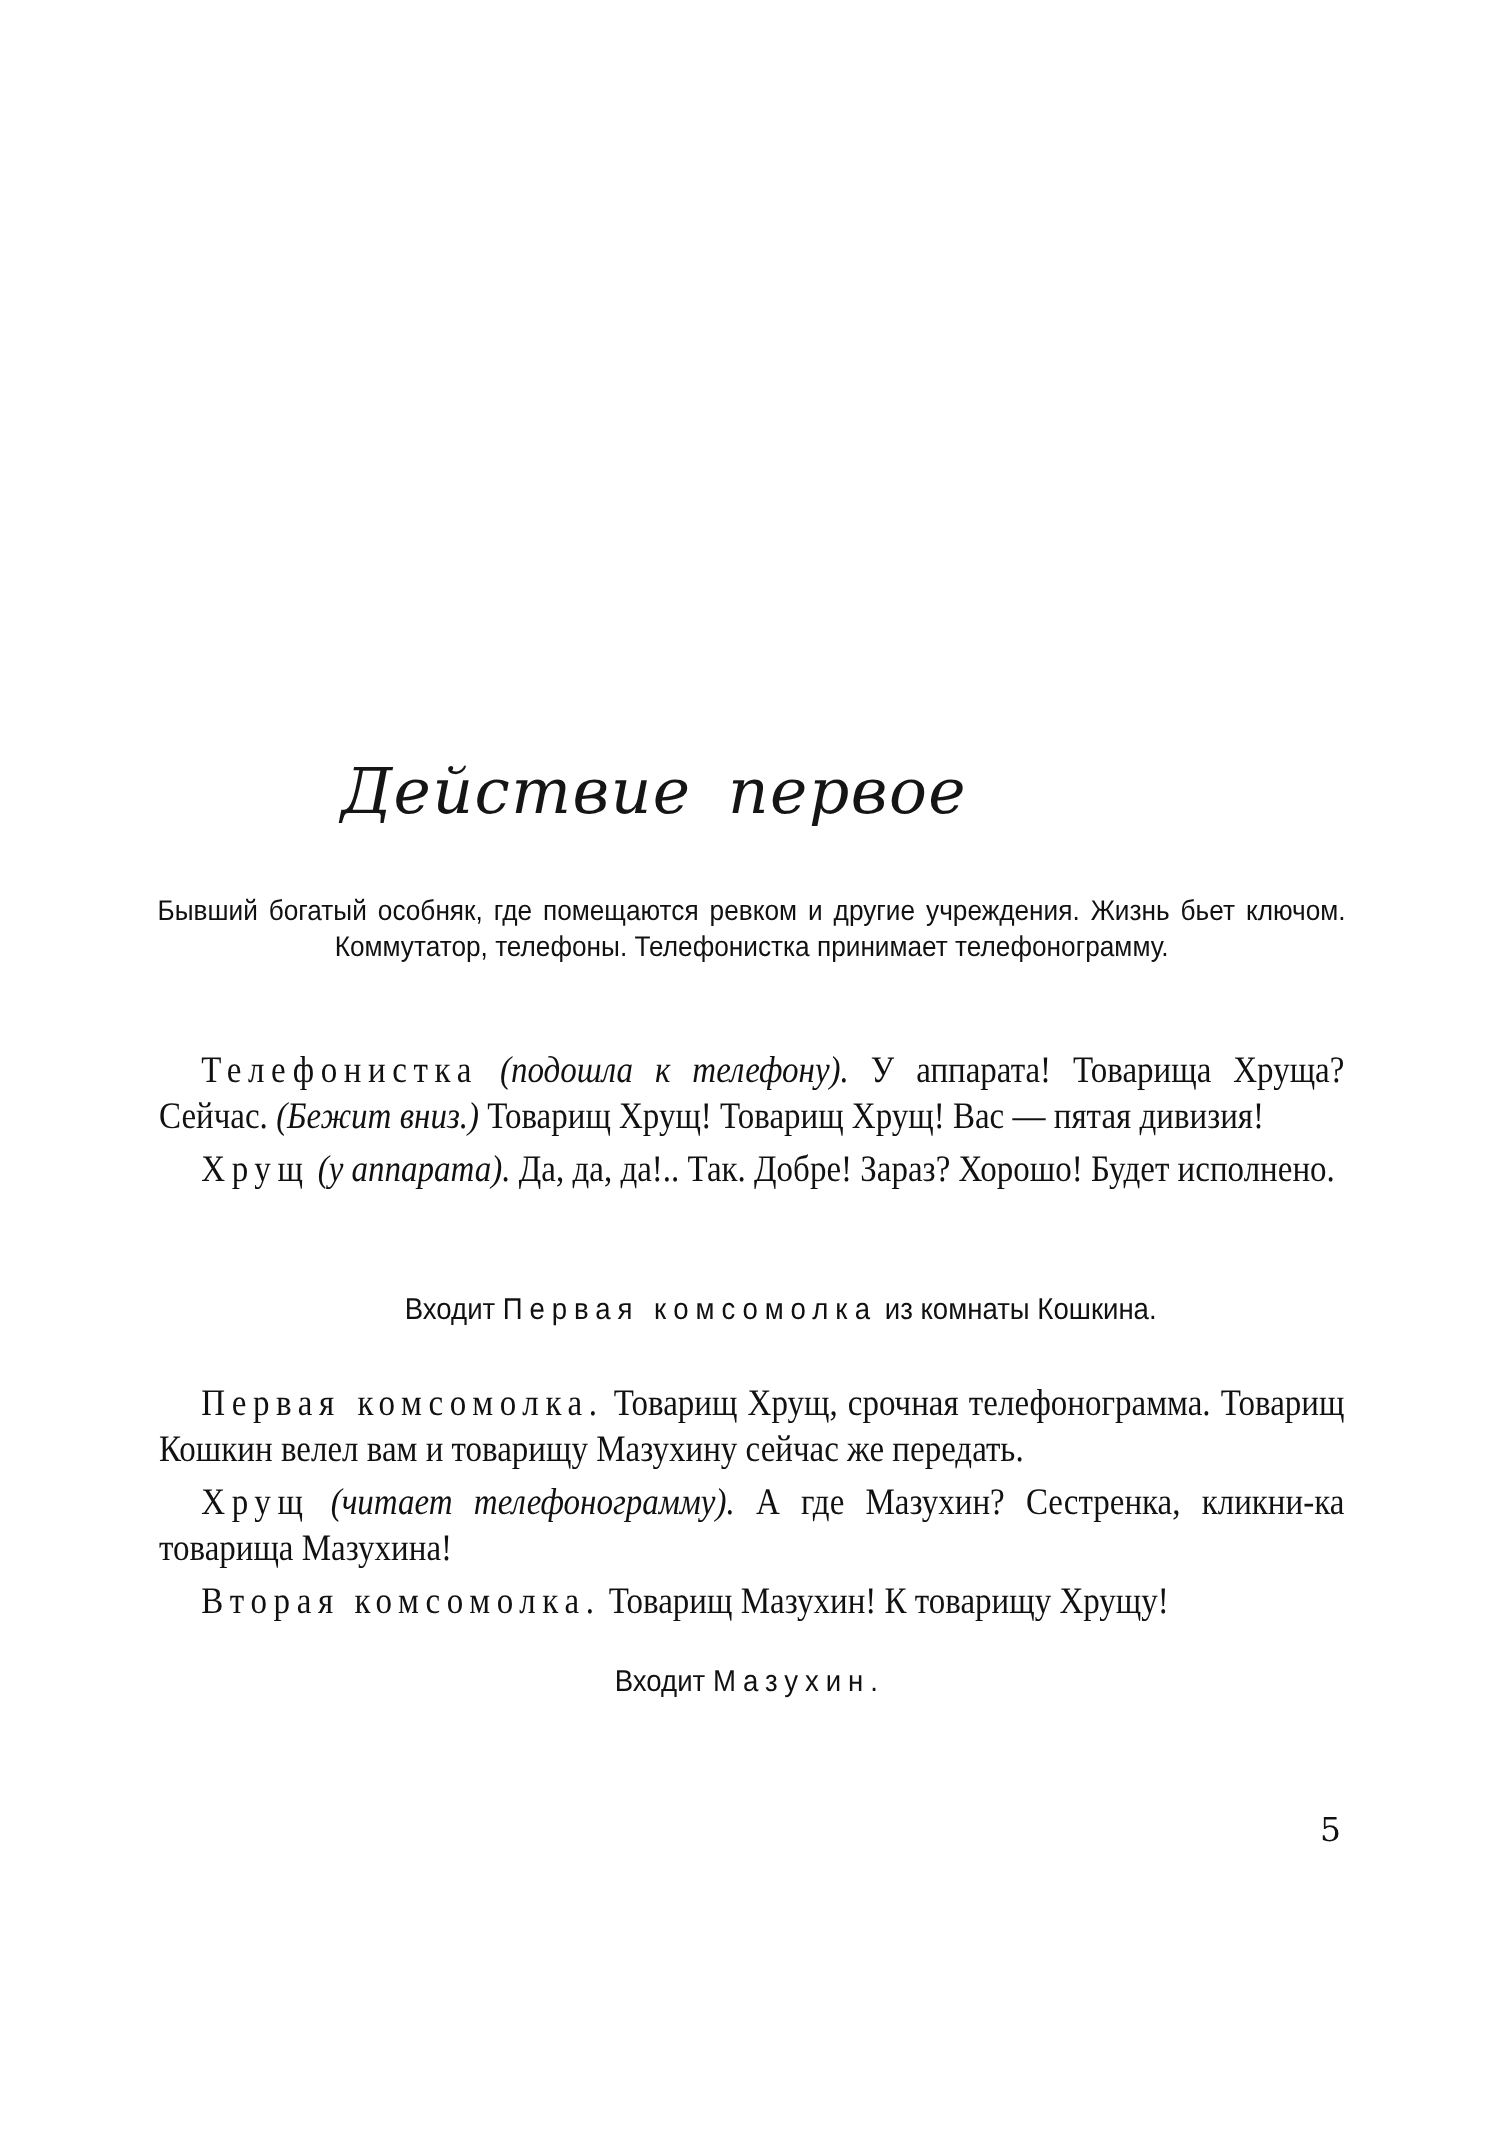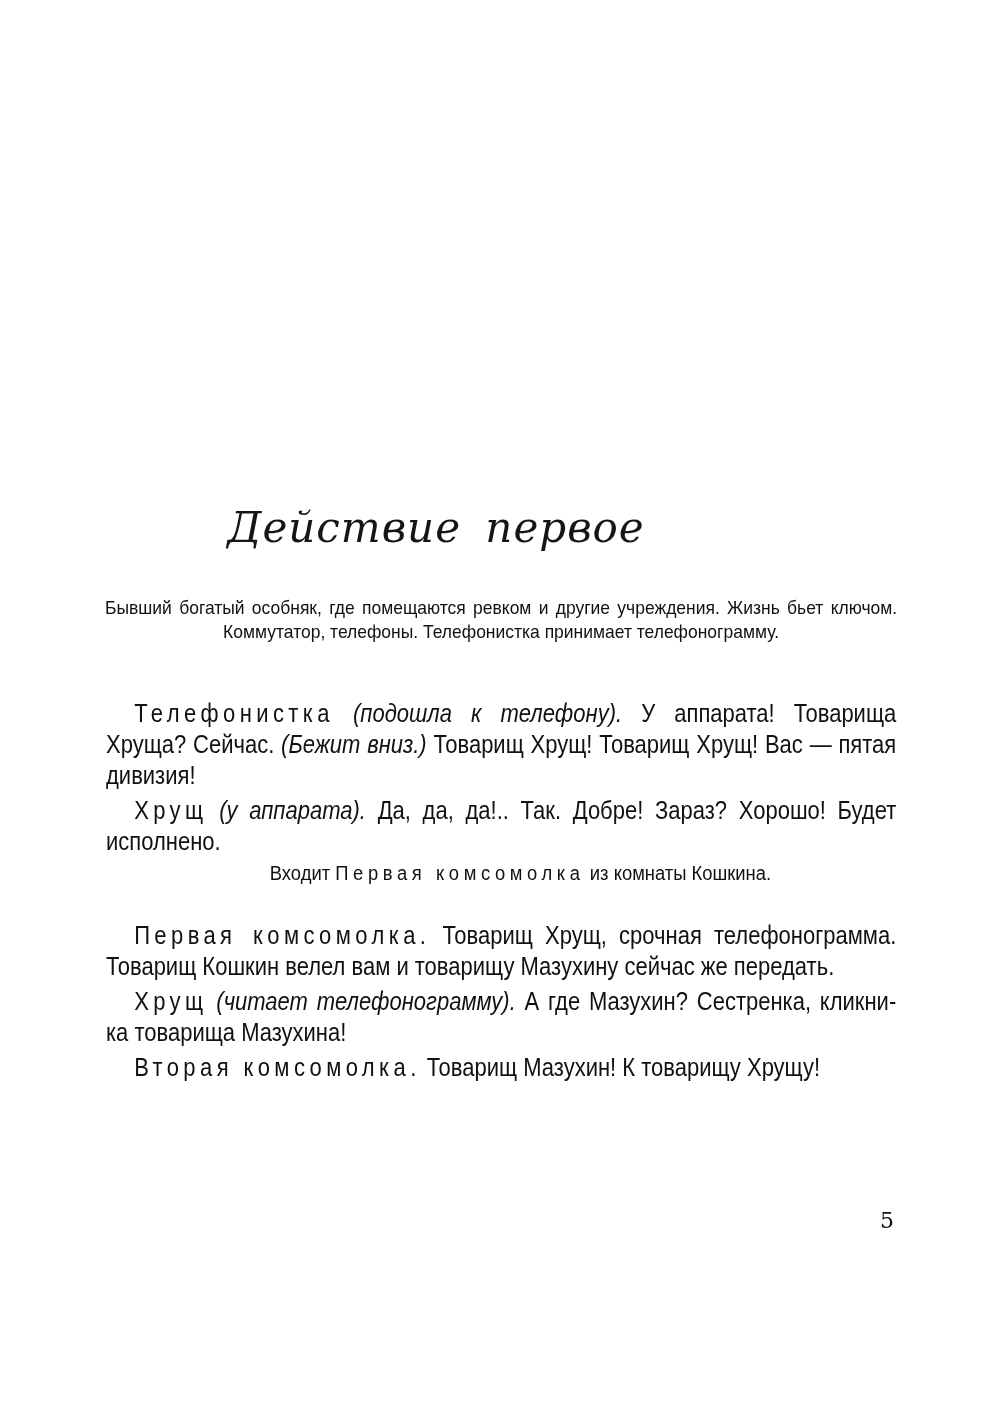--- a/index.html
+++ b/index.html
@@ -15,21 +15,21 @@
       font-family: "DejaVu Serif", "Liberation Serif", serif;
       font-style: italic; font-size: 42px; letter-spacing: 1px;
       word-spacing: 10px; color: #151515;
     }
     .stage-dir {
       position: absolute; left: 105px; width: 792px; top: 596px;
       font-size: 19px; line-height: 24px; text-align: justify;
       text-align-last: center; transform: scaleX(0.92); transform-origin: left top;
       width: 861px;
     }
-    .block { position: absolute; left: 106px; width: 790px; }
+    .block { position: absolute; left: 106px; width: 790px; font-family: Liberation Serif, serif; }
     .para {
       font-size: 25px; line-height: 31px; text-align: justify;
       text-indent: 32px; margin: 0 0 4px 0;
       transform: scaleX(0.88); transform-origin: left top; width: 898px;
     }
     .para.last { text-align-last: left; }
     .sp { letter-spacing: 5px; }
     .it { font-style: italic; }
     .center-dir {
       position: absolute; left: 0; width: 1000px; text-align: center;
@@ -82,16 +82,22 @@
       <span class="sp">Хрущ</span>
       <span class="it">(читает телефонограмму).</span>
       <span>А где Мазухин? Сестренка, кликни-ка товарища Мазухина!</span>
     </p>
     <p class="para last">
       <span class="sp">Вторая комсомолка.</span>
       <span>Товарищ Мазухин! К товарищу Хрущу!</span>
     </p>
   </div>
 
+  <div class="center-dir" style="top:1110px;">
+    <span class="inner">
+      <span>Входит</span>
+      <span class="sp">Мазухин.</span>
+    </span>
+  </div>
 
 
   <div class="pagenum">5</div>
 </div>
 
 </body></html>

